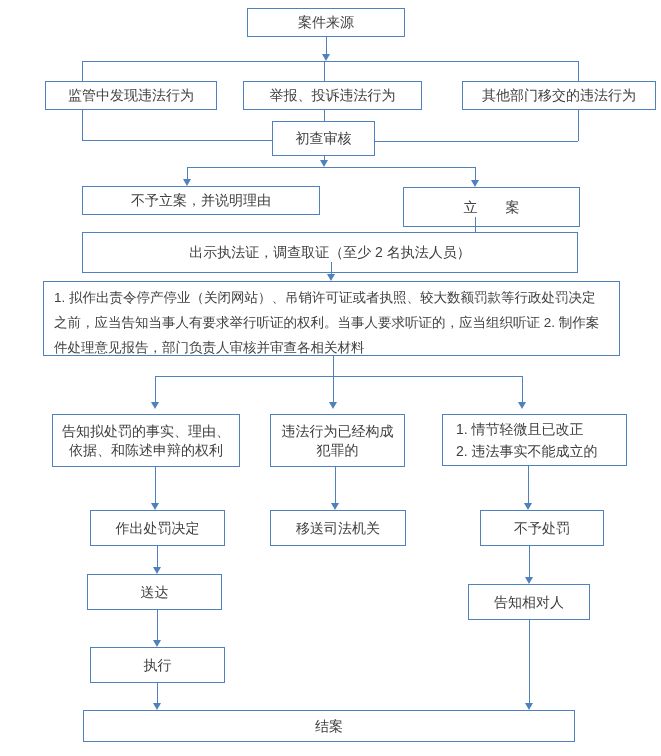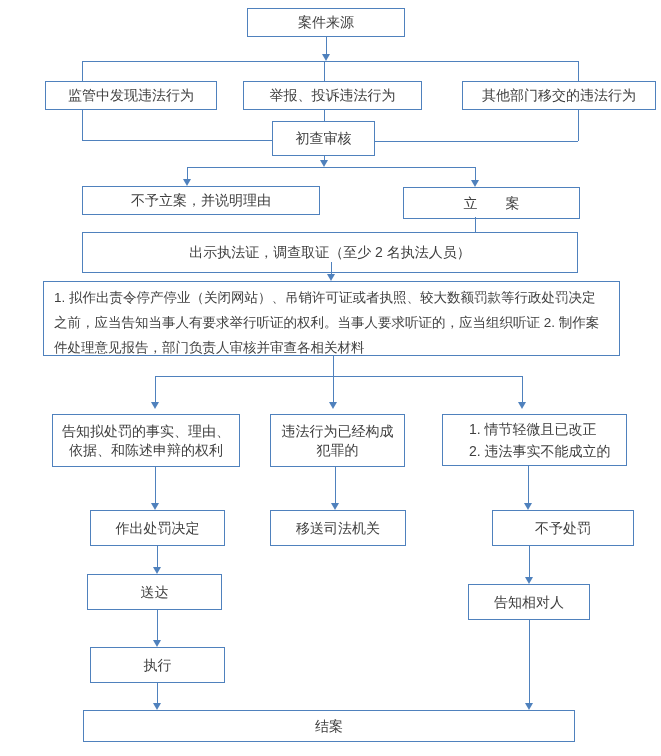--- a/index.html
+++ b/index.html
@@ -46,43 +46,43 @@
   <div class="box" style="left:45px;top:77px;width:172px;height:29px">监管中发现违法行为</div>
 
   <div class="box" style="left:243px;top:77px;width:179px;height:29px">举报、投诉违法行为</div>
 
   <div class="box" style="left:462px;top:77px;width:194px;height:29px">其他部门移交的违法行为</div>
 
   <div class="box" style="left:272px;top:117px;width:103px;height:35px">初查审核</div>
 
   <div class="box" style="left:82px;top:182px;width:238px;height:29px">不予立案，并说明理由</div>
 
-  <div class="box" style="left:403px;top:183px;width:177px;height:32px">立　　案</div>
+  <div class="box" style="left:403px;top:183px;width:177px;height:40px">立　　案</div>
 
   <div class="box" style="left:82px;top:228px;width:496px;height:41px">出示执法证，调查取证（至少 2 名执法人员）</div>
 
   <div class="bigbox" style="left:43px;top:277px;width:577px;height:75px">
     <span class="bl">1. 拟作出责令停产停业（关闭网站）、吊销许可证或者执照、较大数额罚款等行政处罚决定之前，应当告知当事人有要求举行听证的权利。当事人要求听证的，应当组织听证</span>
     <span class="bl">2. 制作案件处理意见报告，部门负责人审核并审查各相关材料</span>
   </div>
 
   <div class="box" style="left:52px;top:410px;width:188px;height:53px;padding:16px 7px">告知拟处罚的事实、理由、依据、和陈述申辩的权利</div>
 
   <div class="box" style="left:270px;top:410px;width:135px;height:53px;padding:0 8px">违法行为已经构成犯罪的</div>
 
-  <div class="box col" style="left:442px;top:410px;width:185px;height:52px;padding-left:26px;line-height:22px">
+  <div class="box col" style="left:442px;top:410px;width:185px;height:52px;padding-left:13px;line-height:22px">
     <span class="bl">1. 情节轻微且已改正</span>
     <span class="bl">2. 违法事实不能成立的</span>
   </div>
 
   <div class="box" style="left:90px;top:506px;width:135px;height:36px">作出处罚决定</div>
 
   <div class="box" style="left:270px;top:506px;width:136px;height:36px">移送司法机关</div>
 
-  <div class="box" style="left:492px;top:506px;width:142px;height:36px">不予处罚</div>
+  <div class="box" style="left:480px;top:506px;width:124px;height:36px">不予处罚</div>
 
   <div class="box" style="left:87px;top:570px;width:135px;height:36px">送达</div>
 
   <div class="box" style="left:468px;top:580px;width:122px;height:36px">告知相对人</div>
 
   <div class="box" style="left:90px;top:643px;width:135px;height:36px">执行</div>
 
   <div class="box" style="left:83px;top:706px;width:492px;height:32px">结案</div>
 
   <div class="vl" style="left:326px;top:33px;height:17px"></div>

